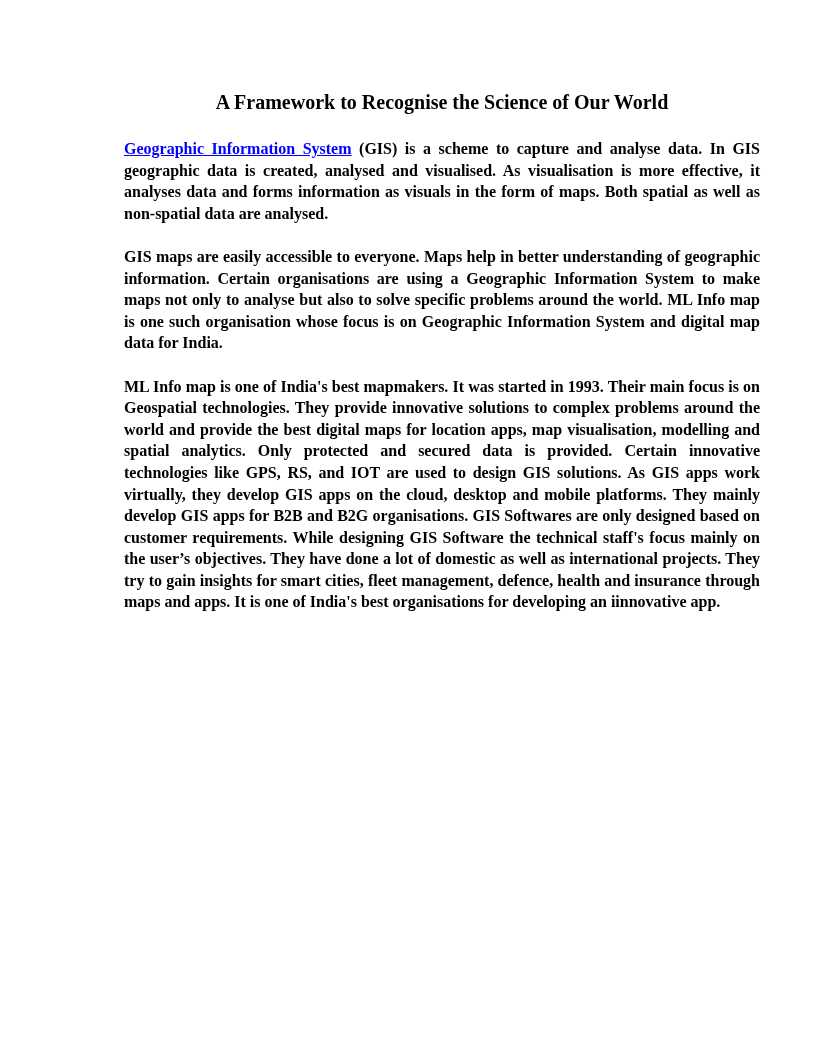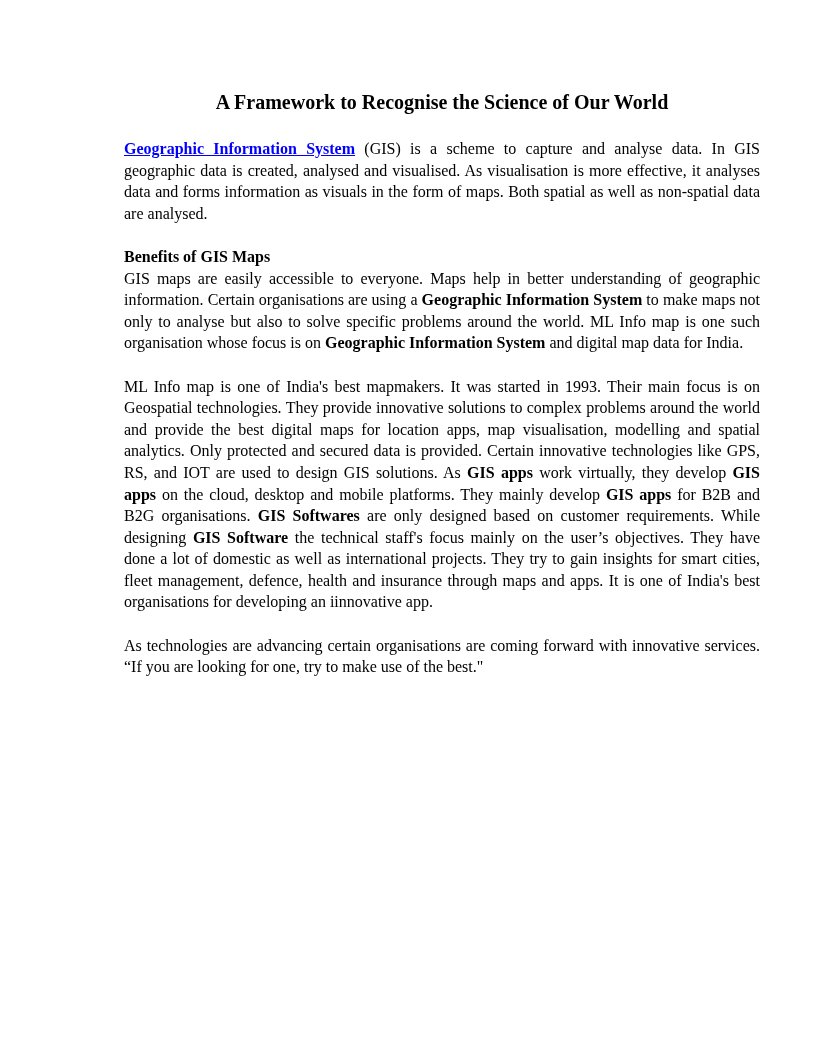--- a/index.html
+++ b/index.html
@@ -30,33 +30,31 @@
     margin: 0 0 21.6px 0;
   }
   .heading {
     font-size: 16px;
     line-height: 21.6px;
     font-weight: bold;
     text-align: left;
     margin: 0;
   }
   .bold { font-weight: bold; }
-  .normal { font-weight: normal; }
+  .normal { font-weight: bold; }
   a.doc-link {
     color: var(--link-color, #0000ff);
     font-weight: bold;
     text-decoration: underline;
     cursor: pointer;
   }
 </style>
 </head>
 <body>
 
 <div class="page">
   <h1 class="doc-title">A Framework to Recognise the Science of Our World</h1>
   <div>
       <p class="para"><a href="#" class="doc-link">Geographic Information System</a><span class="normal"> (GIS) is a scheme to capture and analyse data. In GIS geographic data is created, analysed and visualised. As visualisation is more effective, it analyses data and forms information as visuals in the form of maps.  Both spatial as well as non-spatial data are analysed.</span></p>
-      <p class="heading"><span class="bold">Benefits of GIS Maps</span></p>
       <p class="para"><span class="normal">GIS maps are easily accessible to everyone. Maps help in better understanding of geographic information. Certain organisations are using a </span><span class="bold">Geographic Information System</span><span class="normal"> to make maps not only to analyse but also to solve specific problems around the world. ML Info map is one such organisation whose focus is on </span><span class="bold">Geographic Information System</span><span class="normal"> and digital map data for India.</span></p>
       <p class="para"><span class="normal">ML Info map is one of India's best mapmakers. It was started in 1993. Their main focus is on Geospatial technologies. They provide innovative solutions to complex problems around the world and provide the best digital maps for location apps, map visualisation, modelling and spatial analytics. Only protected and secured data is provided. Certain innovative technologies like GPS, RS, and IOT are used to design GIS solutions. As </span><span class="bold">GIS apps</span><span class="normal"> work virtually, they develop </span><span class="bold">GIS apps</span><span class="normal"> on the cloud, desktop and mobile platforms. They mainly develop </span><span class="bold">GIS apps</span><span class="normal"> for B2B and B2G organisations. </span><span class="bold">GIS Softwares</span><span class="normal"> are only designed based on customer requirements. While designing </span><span class="bold">GIS Software</span><span class="normal"> the technical staff's focus mainly on the user’s objectives. They have done a lot of domestic as well as international projects. They try to gain insights for smart cities, fleet management, defence, health and insurance through maps and apps. It is one of India's best organisations for developing an iinnovative app.</span></p>
-      <p class="para"><span class="normal">As technologies are advancing certain organisations are coming forward with innovative services. “If you are looking for one, try to make use of the best."</span></p>
     </div>
 </div>
 
 </body></html>

